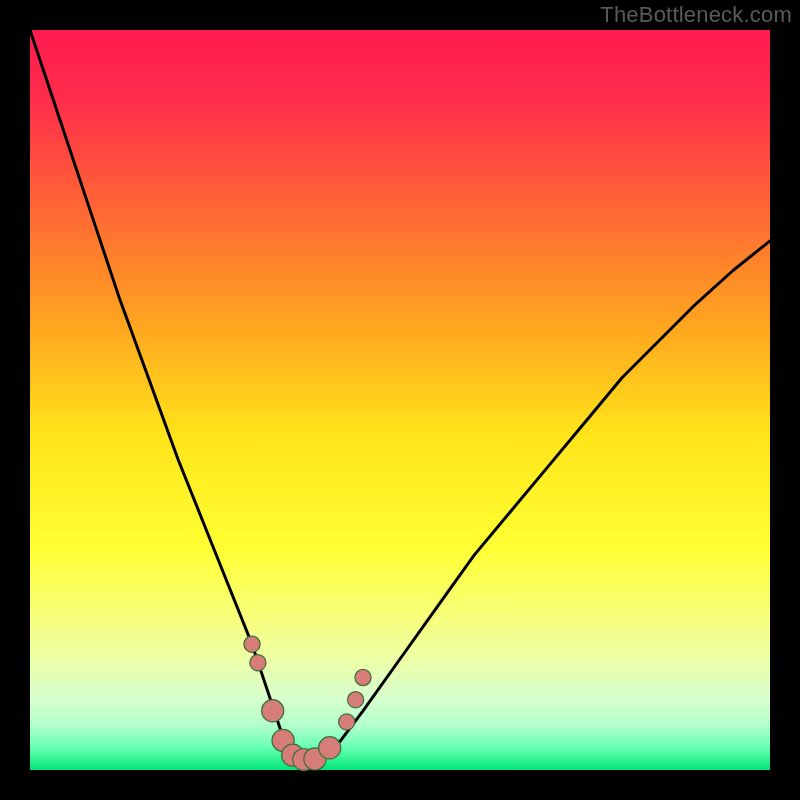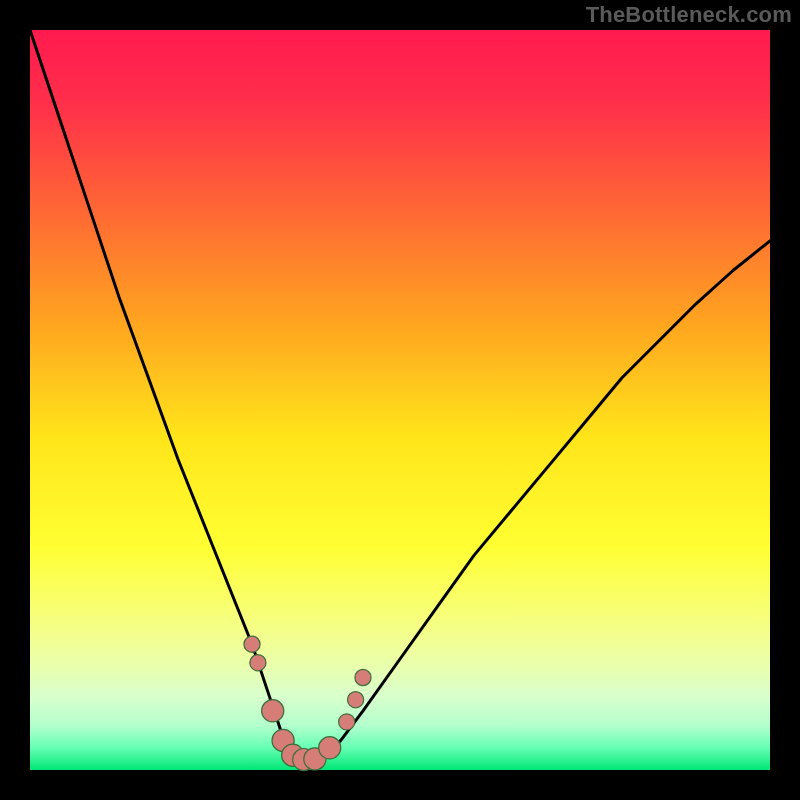--- a/index.html
+++ b/index.html
@@ -19,21 +19,21 @@
     height: 800px;
     background: #000;
   }
   .watermark {
     position: absolute;
     top: 2px;
     right: 8px;
     color: #5a5a5a;
     font-size: 22px;
     letter-spacing: 0.2px;
-    font-weight: 700;
+    font-weight: 400;
   }
   svg.plot {
     position: absolute;
     top: 0;
     left: 0;
   }
 </style>
 </head>
 <body>
 

